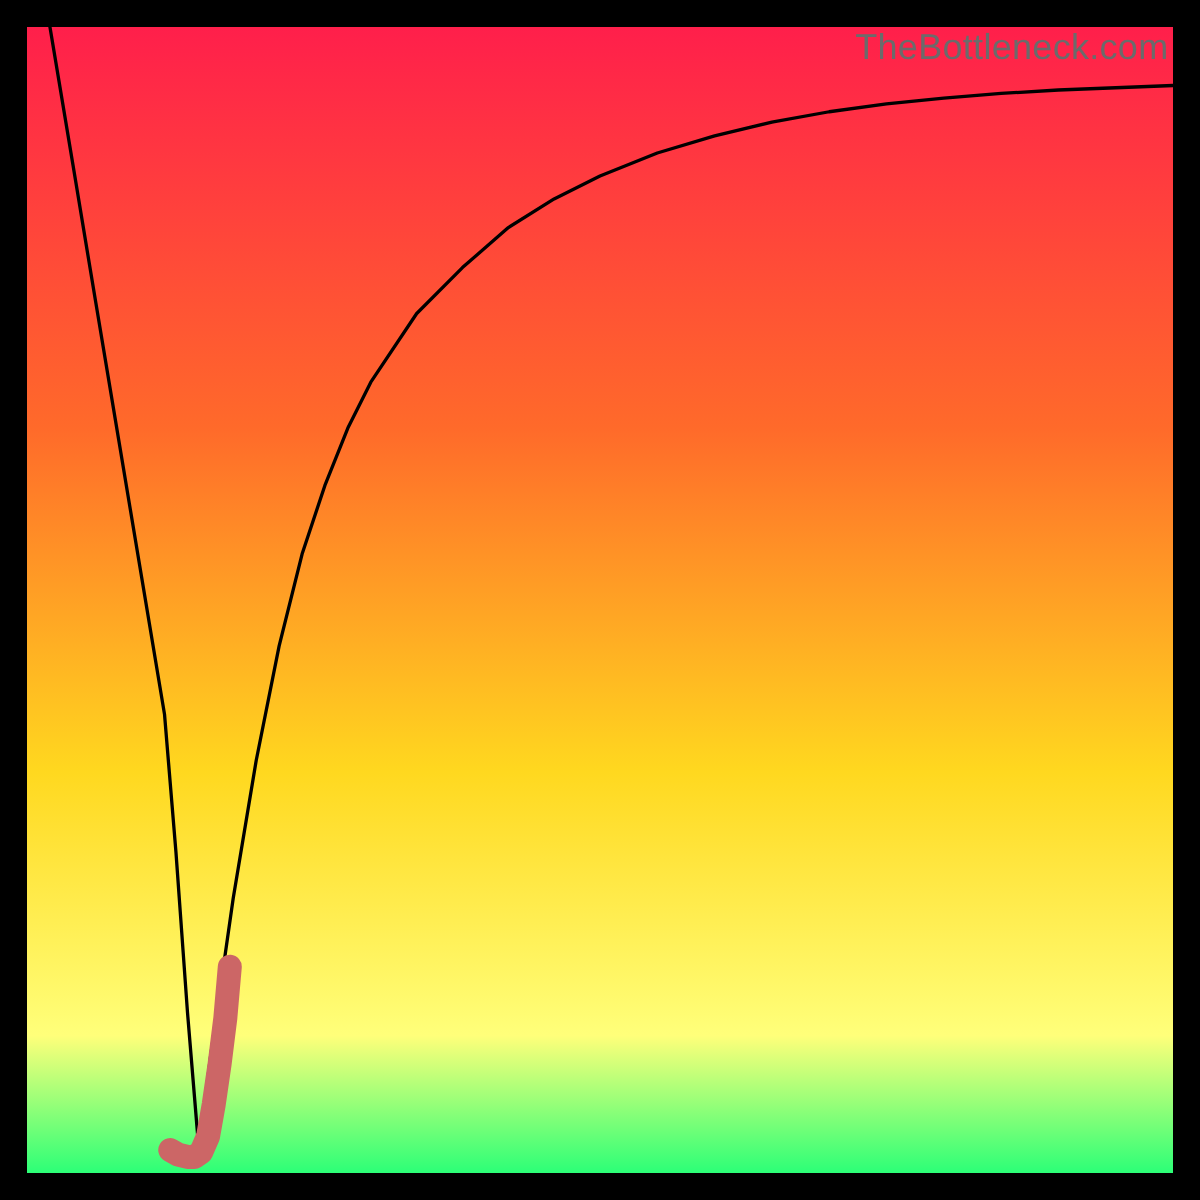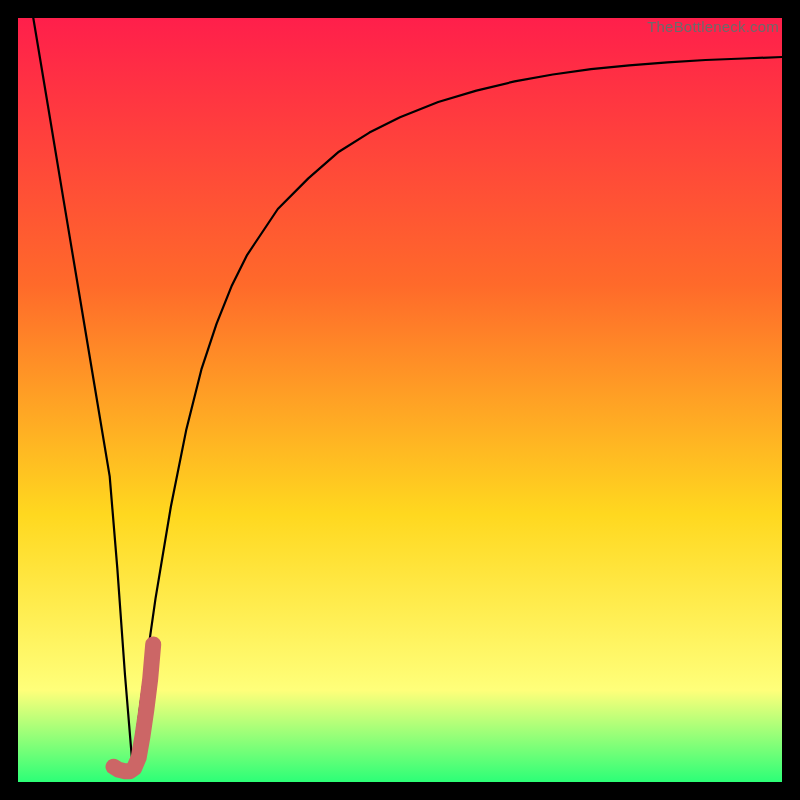--- a/index.html
+++ b/index.html
@@ -24,21 +24,21 @@
     left: 0;
     top: 0;
     width: 764px;
     height: 764px;
   }
   .watermark {
     position: absolute;
     top: 0;
     right: 3px;
     color: #6b6b6b;
-    font-size: 15px;
+    font-size: 24px;
     font-weight: 500;
     letter-spacing: 0.2px;
     user-select: none;
   }
 </style>
 </head>
 <body>
 
 <div class="frame">
   <svg class="plot-area" viewBox="0 0 764 764" preserveAspectRatio="none">

